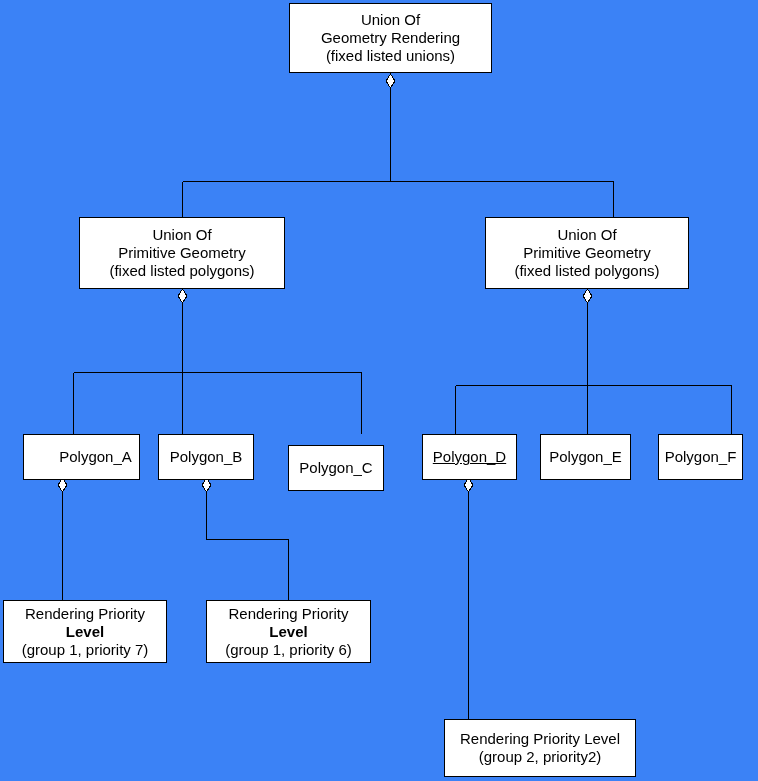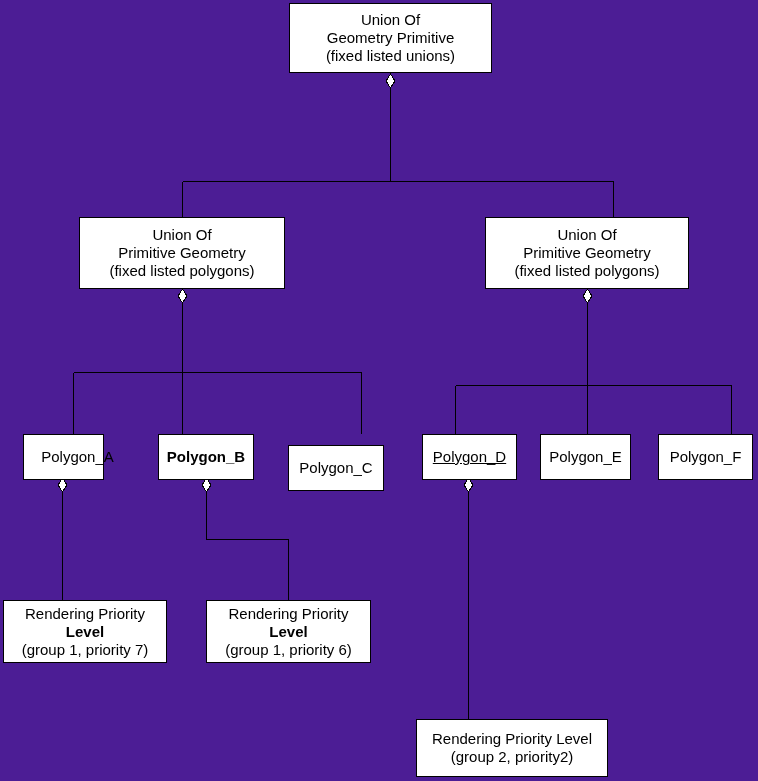--- a/index.html
+++ b/index.html
@@ -1,20 +1,20 @@
 <!DOCTYPE html>
 <html><head>
 <meta charset="utf-8">
 <style>
   html,body { margin:0; padding:0; background:#ffffff; }
   .canvas {
     position: relative;
     width: 758px;
     height: 781px;
-    background: #4c1d95;
+    background: #3b82f6;
     font-family: "Liberation Sans", sans-serif;
     color: #000000;
     overflow: hidden;
   }
   svg.wires {
     position: absolute;
     left: 0; top: 0;
     width: 758px; height: 781px;
   }
   .node {
@@ -31,29 +31,29 @@
     line-height: 18px;
     white-space: nowrap;
   }
   .node .ln { display: block; }
   .node .bold { font-weight: bold; }
 
   
   #n-root      { left:289px; top:3px;   width:203px; height:70px; }
   #n-union-l   { left:79px;  top:217px; width:206px; height:72px; }
   #n-union-r   { left:485px; top:217px; width:204px; height:72px; }
-  #n-poly-a    { left:23px;  top:434px; width:81px;  height:46px;padding-left:28px; }
-  #n-poly-b    { left:158px; top:434px; width:96px;  height:46px;font-weight:bold; }
+  #n-poly-a    { left:23px;  top:434px; width:117px;  height:46px;padding-left:28px; }
+  #n-poly-b    { left:158px; top:434px; width:96px;  height:46px; }
   #n-poly-c    { left:288px; top:434px; width:96px;  height:46px;margin-top:11px; }
   #n-poly-d    { left:422px; top:434px; width:95px;  height:46px;text-decoration:underline; }
   #n-poly-e    { left:540px; top:434px; width:91px;  height:46px;text-align:right; }
-  #n-poly-f    { left:658px; top:434px; width:95px;  height:46px; }
+  #n-poly-f    { left:658px; top:434px; width:85px;  height:46px; }
   #n-prio-a    { left:3px;   top:600px; width:164px; height:63px; }
   #n-prio-b    { left:206px; top:600px; width:165px; height:63px; }
-  #n-prio-d    { left:416px; top:719px; width:192px; height:58px; }
+  #n-prio-d    { left:444px; top:719px; width:192px; height:58px; }
 </style>
 </head>
 <body>
 
 <div class="canvas">
 
   <svg class="wires" viewBox="0 0 758 781" shape-rendering="crispEdges">
     <g stroke="#000000" stroke-width="1" fill="none">
 
       <line x1="390.5" y1="88" x2="390.5" y2="181.5"></line>
@@ -84,21 +84,21 @@
       <polygon points="182.5,289 187,296 182.5,303 178,296"></polygon>
       <polygon points="587.5,289 592,296 587.5,303 583,296"></polygon>
       <polygon points="62.5,478 67,485 62.5,492 58,485"></polygon>
       <polygon points="206.5,478 211,485 206.5,492 202,485"></polygon>
       <polygon points="468.5,478 473,485 468.5,492 464,485"></polygon>
     </g>
   </svg>
 
   <div class="node" id="n-root">
     <span class="ln">Union Of</span>
-    <span class="ln">Geometry Primitive</span>
+    <span class="ln">Geometry Rendering</span>
     <span class="ln">(fixed listed unions)</span>
   </div>
 
   <div class="node" id="n-union-l">
     <span class="ln">Union Of</span>
     <span class="ln">Primitive Geometry</span>
     <span class="ln">(fixed listed polygons)</span>
   </div>
 
   <div class="node" id="n-union-r">

